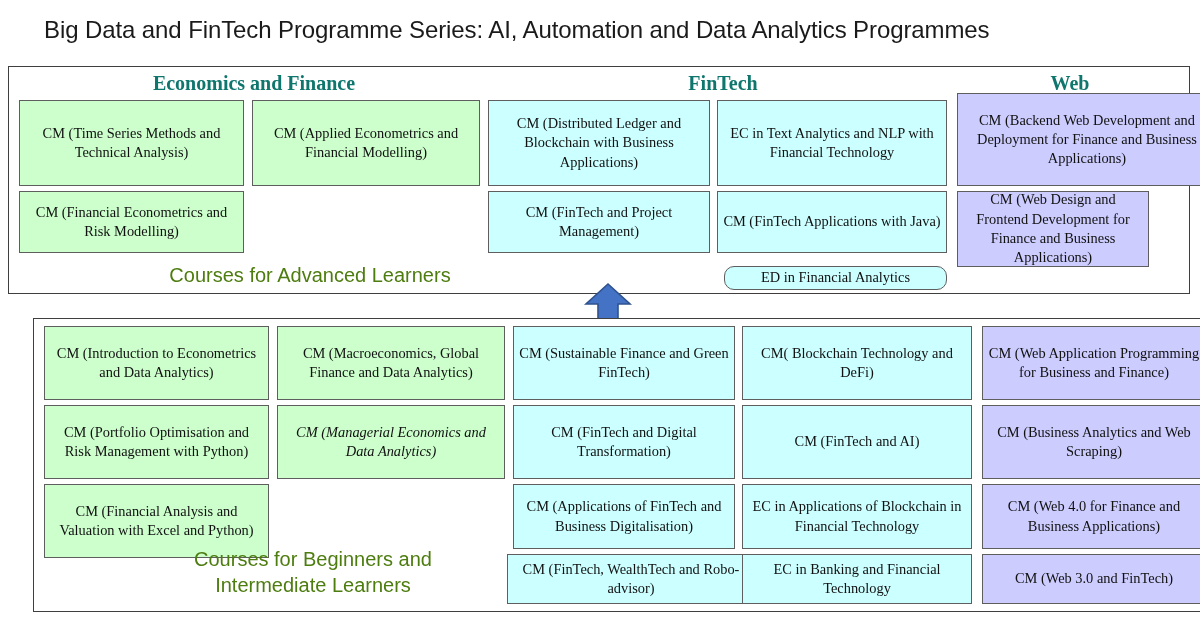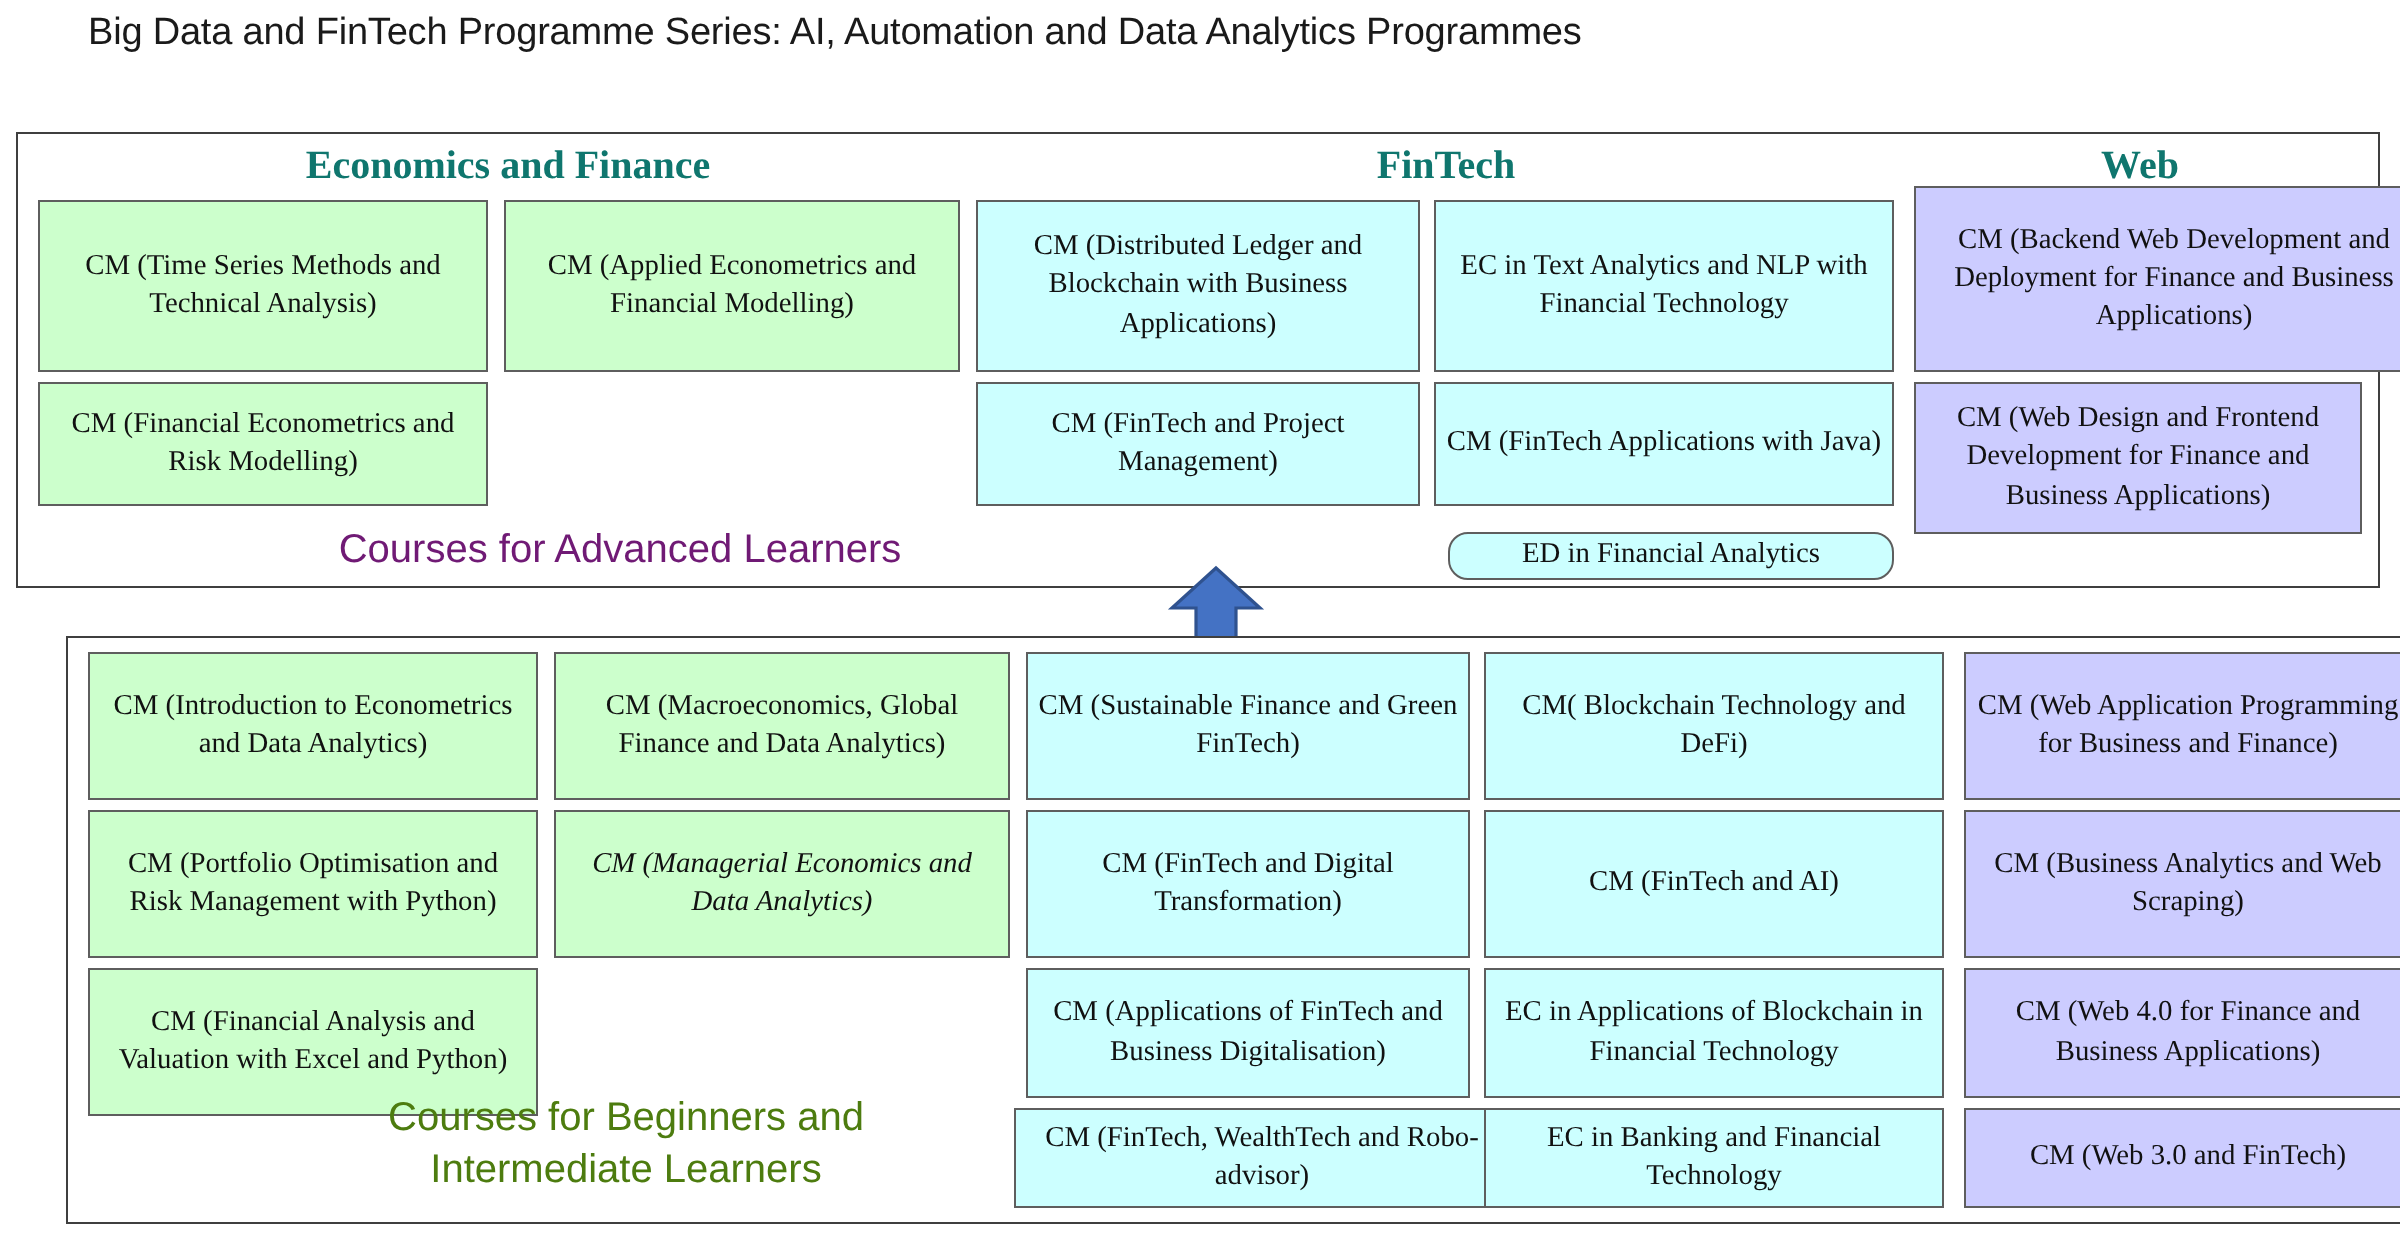--- a/index.html
+++ b/index.html
@@ -12,23 +12,23 @@
     height: 620px;
     position: relative;
     font-family: "Liberation Serif", serif;
     overflow: hidden;
   }
 
   
   #page-title {
     position: absolute;
     left: 44px;
-    top: 6px;
+    top: 16px;
     font-family: "Liberation Sans", sans-serif;
-    font-size: 19px;
+    font-size: 24px;
     color: #1a1a1a;
     white-space: nowrap;
     letter-spacing: -0.1px;
   }
 
   
   .panel {
     position: absolute;
     left: 8px;
     width: 1182px;
@@ -77,21 +77,21 @@
     position: absolute;
     font-family: "Liberation Sans", sans-serif;
     text-align: center;
     white-space: pre-line;
   }
   #caption-advanced {
     left: 140px;
     top: 264px;
     width: 340px;
     font-size: 20px;
-    color: #701a75;
+    color: #4d7c0f;
   }
   #caption-beginner {
     left: 148px;
     top: 546px;
     width: 330px;
     font-size: 20px;
     line-height: 1.32;
     color: #4d7c0f;
   }
 
@@ -121,21 +121,21 @@
   <div class="box green" style="left:243px; top:33px;  width:228px; height:86px;">CM (Applied Econometrics and Financial Modelling)</div>
 
   <div class="box cyan" style="left:479px; top:33px;  width:222px; height:86px;">CM (Distributed Ledger and Blockchain with Business Applications)</div>
   <div class="box cyan" style="left:479px; top:124px; width:222px; height:62px;">CM (FinTech and Project Management)</div>
 
   <div class="box cyan" style="left:708px; top:33px;  width:230px; height:86px;">EC in Text Analytics and NLP with Financial Technology</div>
   <div class="box cyan" style="left:708px; top:124px; width:230px; height:62px;">CM (FinTech Applications with Java)</div>
   <div class="box cyan" style="left:715px; top:199px; width:223px; height:24px;border-radius:10px;">ED in Financial Analytics</div>
 
   <div class="box purple" style="left:948px; top:26px;  width:260px; height:93px;">CM (Backend Web Development and Deployment for Finance and Business Applications)</div>
-  <div class="box purple" style="left:948px; top:124px; width:224px; height:76px;">CM (Web Design and Frontend Development for Finance and Business Applications)</div>
+  <div class="box purple" style="left:948px; top:124px; width:192px; height:76px;">CM (Web Design and Frontend Development for Finance and Business Applications)</div>
 </div>
 
 <div class="caption" id="caption-advanced">Courses for Advanced Learners</div>
 
 <div id="up-arrow">
   <svg width="50" height="40" viewBox="0 0 50 40" xmlns="http://www.w3.org/2000/svg">
     <polygon points="25,2 47,22 35,22 35,39 15,39 15,22 3,22" fill="#4472c4" stroke="#2f528f" stroke-width="1.6" stroke-linejoin="miter"></polygon>
   </svg>
 </div>
 

